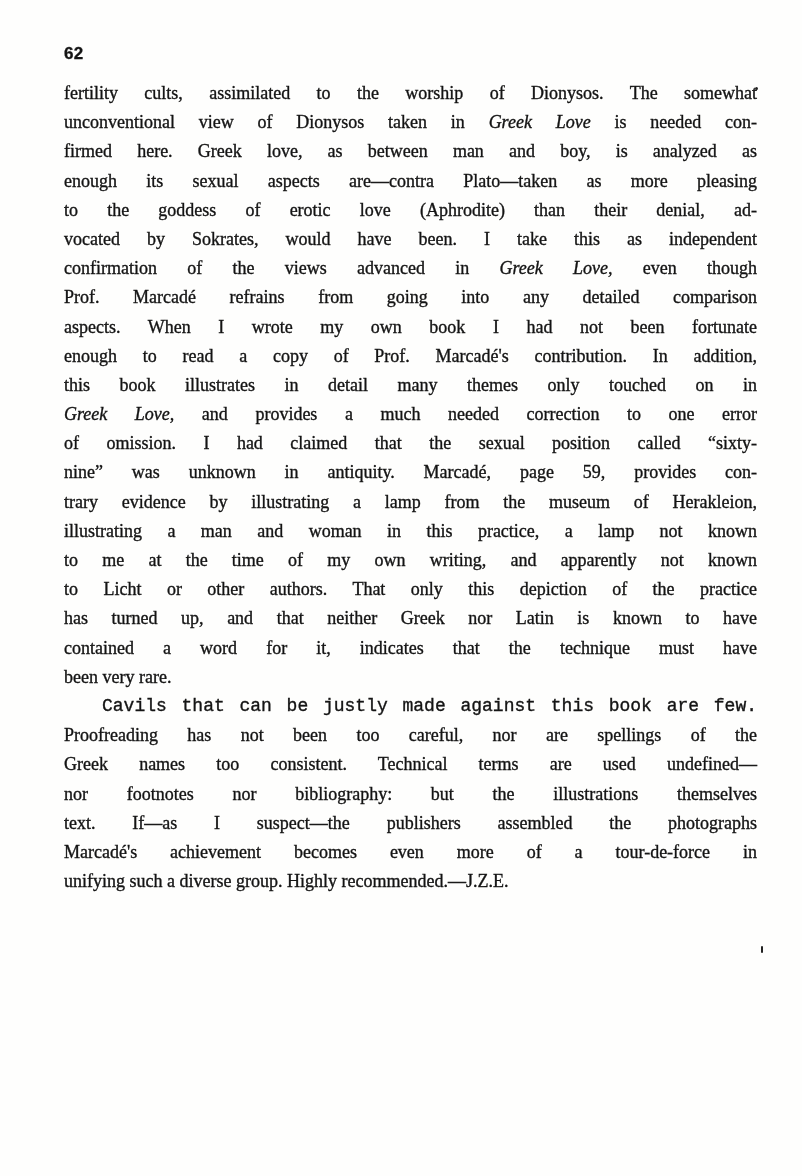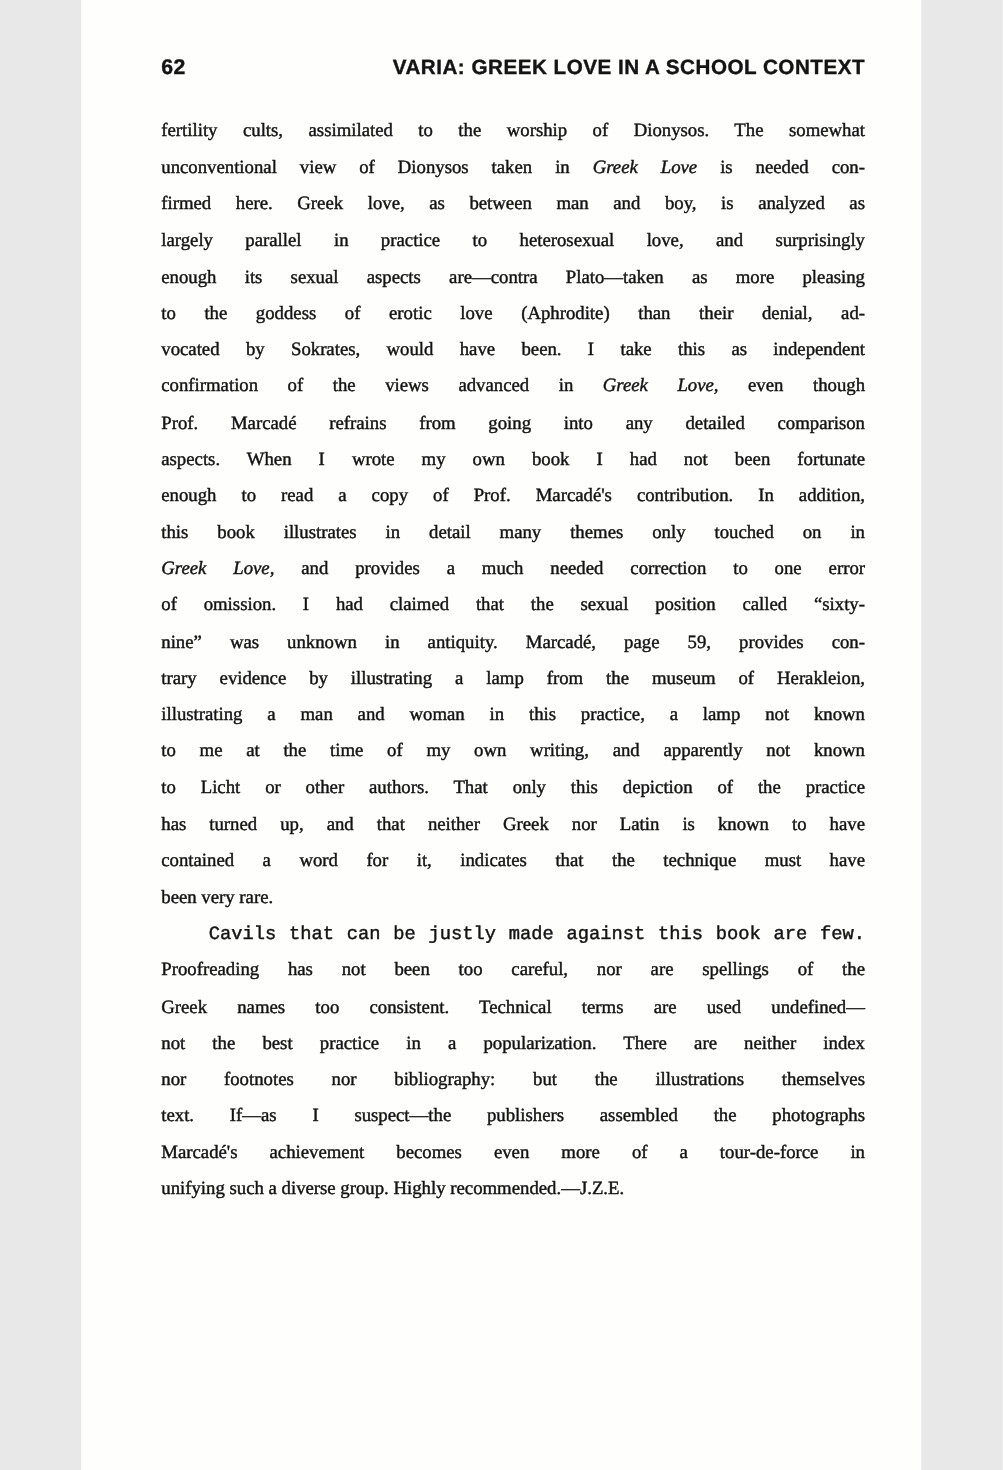--- a/index.html
+++ b/index.html
@@ -2,21 +2,21 @@
 <html><head>
 <meta charset="utf-8">
 <style>
   html, body {
     margin: 0;
     padding: 0;
     background: #e8e8e8;
   }
   .page {
     position: relative;
-    width: 672px;
+    width: 802px;
     height: 1176px;
     margin: 0 auto;
     background: #fefefd;
     color: #141414;
     font-family: "Liberation Serif", "DejaVu Serif", serif;
     overflow: hidden;
     box-sizing: border-box;
     padding: 44px 45px 0 64px;
   }
   .running-head {
@@ -25,22 +25,22 @@
     align-items: baseline;
     font-family: "Liberation Sans", "DejaVu Sans", sans-serif;
     font-weight: bold;
     font-size: 17px;
     letter-spacing: 0.4px;
     -webkit-text-stroke: 0.3px #141414;
   }
   .page-number { font-size: 17px; }
   .running-title { font-size: 16.5px; }
   .article-text {
-    margin-top: 27px;
-    font-size: 15px;
+    margin-top: 15px;
+    font-size: 18px;
     line-height: 29.2px;
     -webkit-text-stroke: 0.35px #141414;
   }
   .paragraph { margin: 0; }
   .line {
     text-align: justify;
     text-align-last: justify;
     white-space: normal;
     height: 29.2px;
     overflow: visible;
@@ -71,29 +71,27 @@
     height: 7px;
     border-radius: 1px;
   }
 </style>
 </head>
 <body>
 
 <div class="page">
   <div class="running-head">
     <span class="page-number">62</span>
-    <span class="running-title">VARIA: GREEK LOVE IN A SCHOOL CONTEXT</span>
   </div>
 
   <div class="article-text">
       <div class="paragraph">
         <div class="line"><span>fertility cults, assimilated to the worship of Dionysos. The somewhat</span></div>
         <div class="line"><span>unconventional view of Dionysos taken in </span><span class="italic">Greek Love</span><span> is needed con-</span></div>
         <div class="line"><span>firmed here. Greek love, as between man and boy, is analyzed as</span></div>
-        <div class="line"><span>largely parallel in practice to heterosexual love, and surprisingly</span></div>
         <div class="line"><span>enough its sexual aspects are—contra Plato—taken as more pleasing</span></div>
         <div class="line"><span>to the goddess of erotic love (Aphrodite) than their denial, ad-</span></div>
         <div class="line"><span>vocated by Sokrates, would have been. I take this as independent</span></div>
         <div class="line"><span>confirmation of the views advanced in </span><span class="italic">Greek Love,</span><span> even though</span></div>
         <div class="line"><span>Prof. Marcadé refrains from going into any detailed comparison</span></div>
         <div class="line"><span>aspects. When I wrote my own book I had not been fortunate</span></div>
         <div class="line"><span>enough to read a copy of Prof. Marcadé's contribution. In addition,</span></div>
         <div class="line"><span>this book illustrates in detail many themes only touched on in</span></div>
         <div class="line"><span class="italic">Greek Love,</span><span> and provides a much needed correction to one error</span></div>
         <div class="line"><span>of omission. I had claimed that the sexual position called “sixty-</span></div>
@@ -103,21 +101,20 @@
         <div class="line"><span>to me at the time of my own writing, and apparently not known</span></div>
         <div class="line"><span>to Licht or other authors. That only this depiction of the practice</span></div>
         <div class="line"><span>has turned up, and that neither Greek nor Latin is known to have</span></div>
         <div class="line"><span>contained a word for it, indicates that the technique must have</span></div>
         <div class="line last"><span>been very rare.</span></div>
       </div>
       <div class="paragraph">
         <div class="line indent"><span>Cavils that can be justly made against this book are few.</span></div>
         <div class="line"><span>Proofreading has not been too careful, nor are spellings of the</span></div>
         <div class="line"><span>Greek names too consistent. Technical terms are used undefined—</span></div>
-        <div class="line"><span>not the best practice in a popularization. There are neither index</span></div>
         <div class="line"><span>nor footnotes nor bibliography: but the illustrations themselves</span></div>
         <div class="line"><span>text. If—as I suspect—the publishers assembled the photographs</span></div>
         <div class="line"><span>Marcadé's achievement becomes even more of a tour-de-force in</span></div>
         <div class="line last"><span>unifying such a diverse group. Highly recommended.—J.Z.E.</span></div>
       </div>
     </div>
 
   <div class="artifact artifact-dot"></div>
   <div class="artifact artifact-tick"></div>
 </div>

